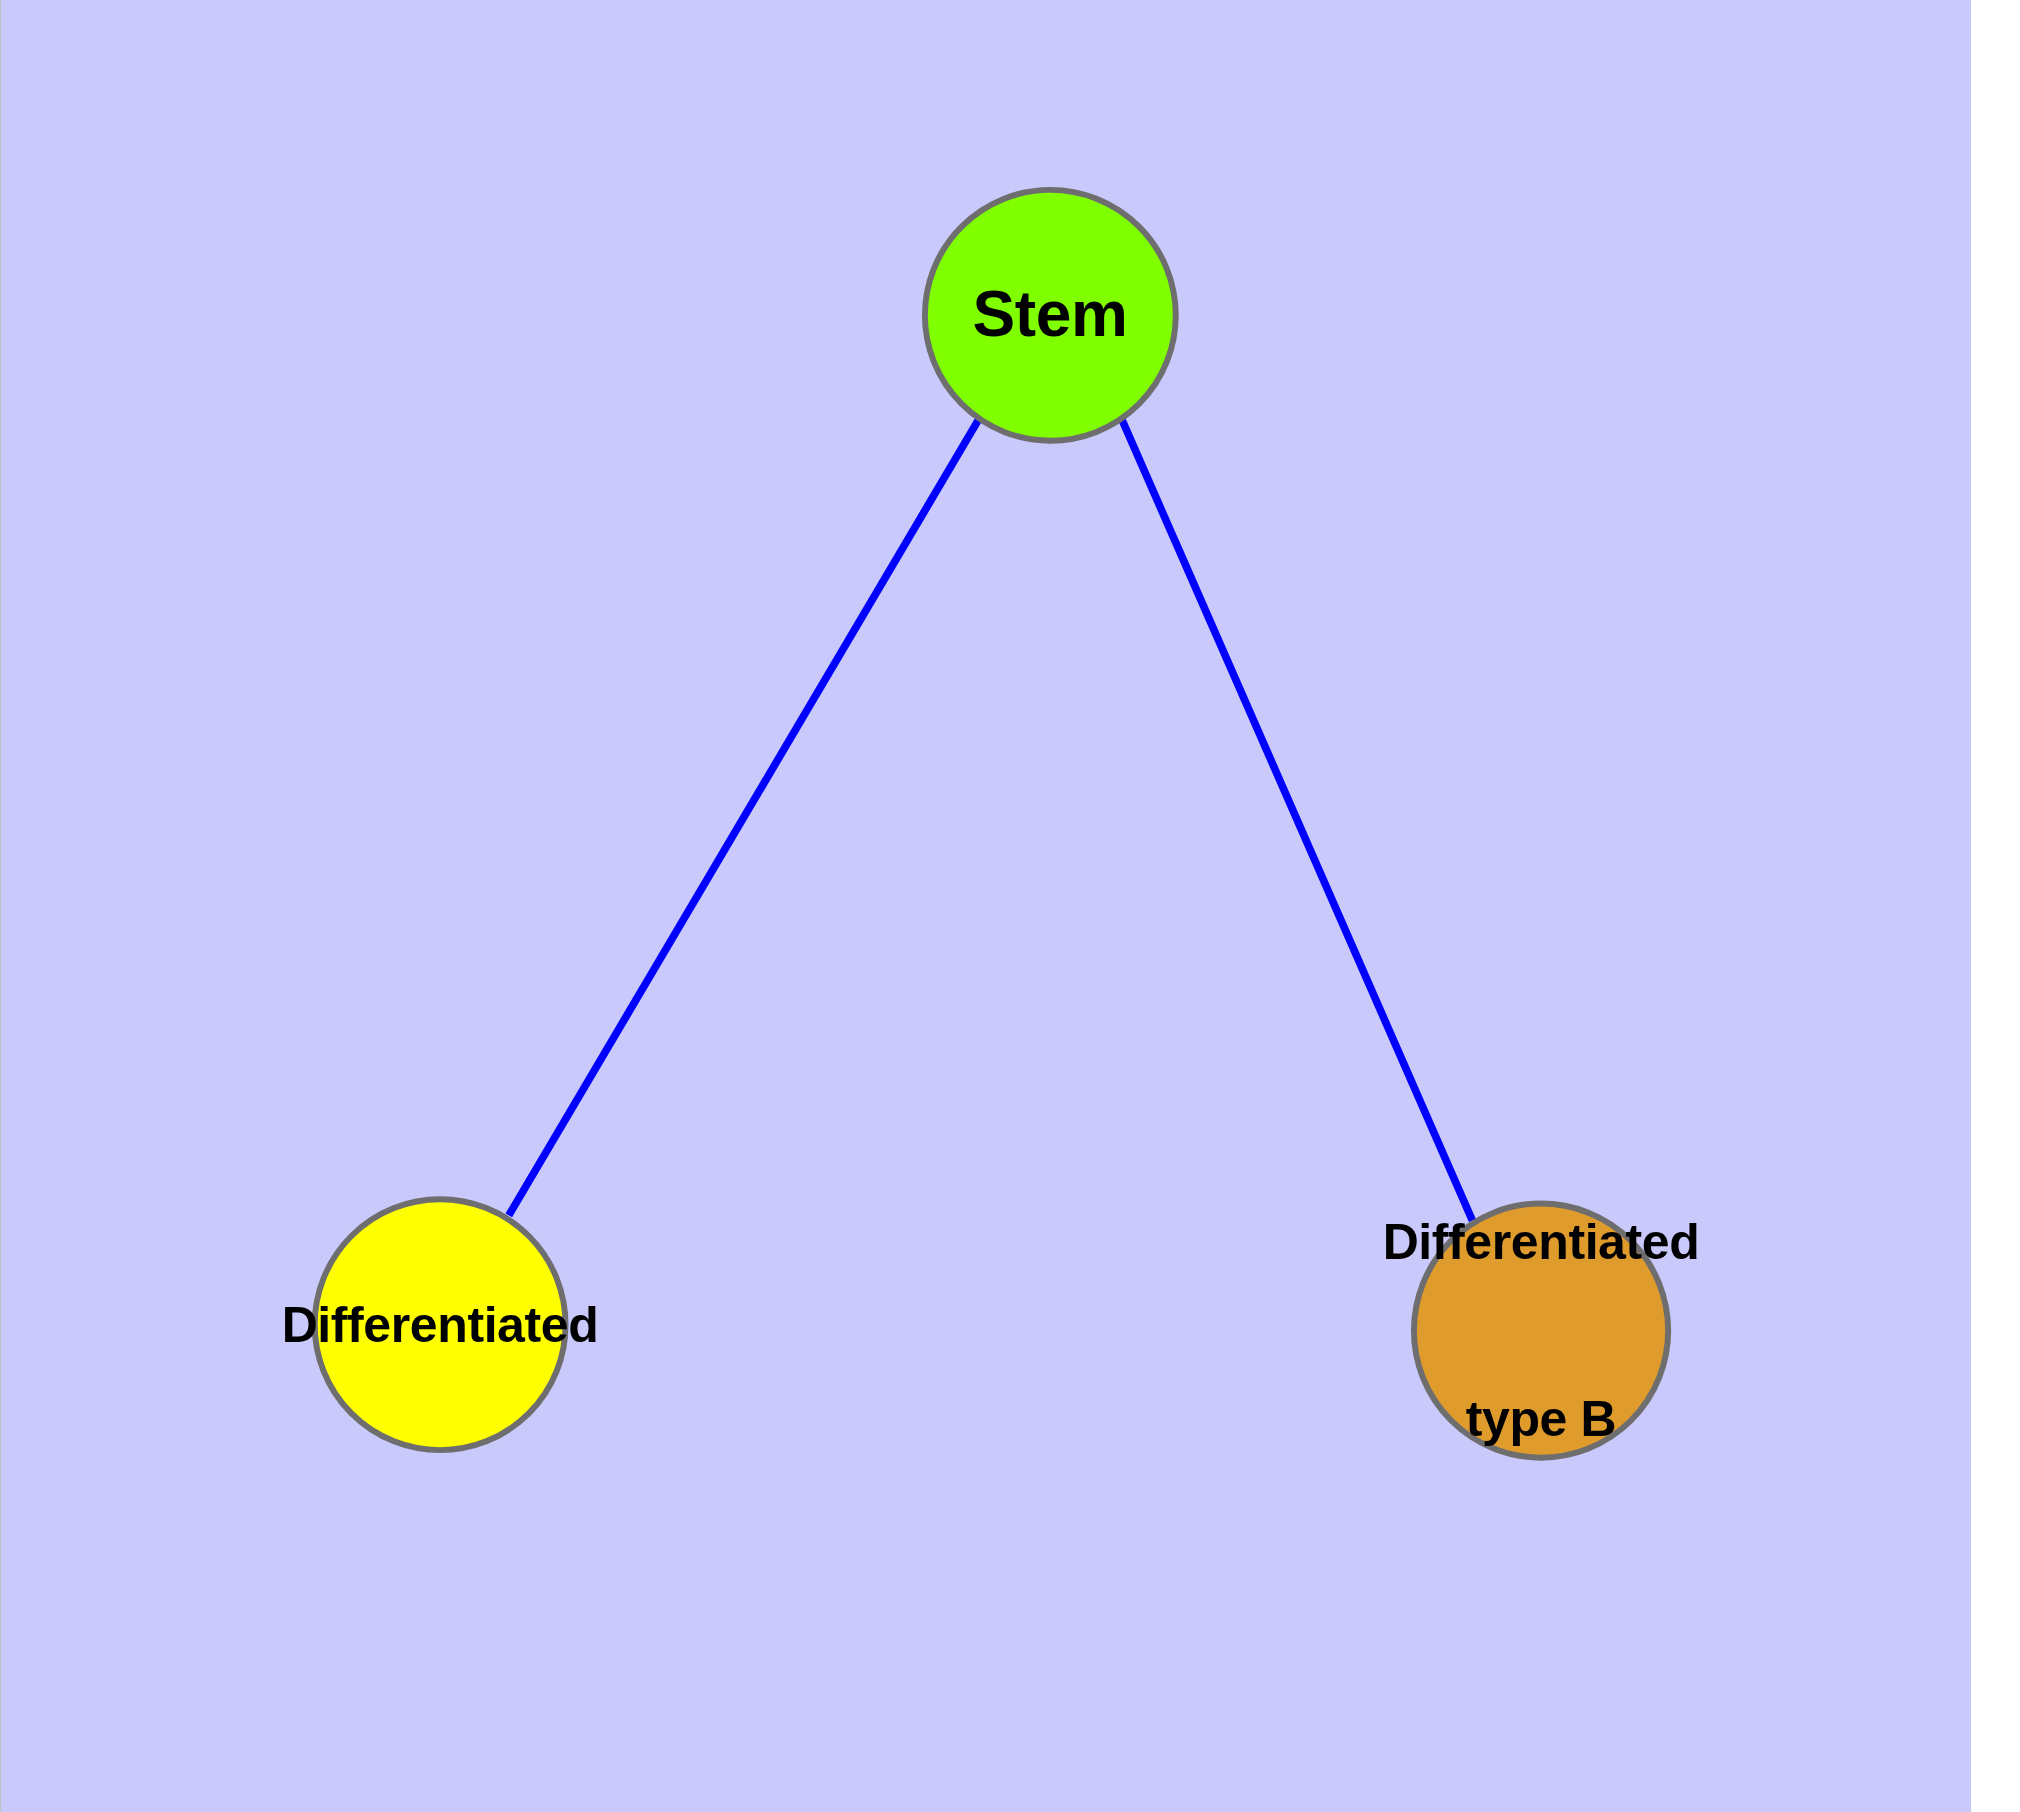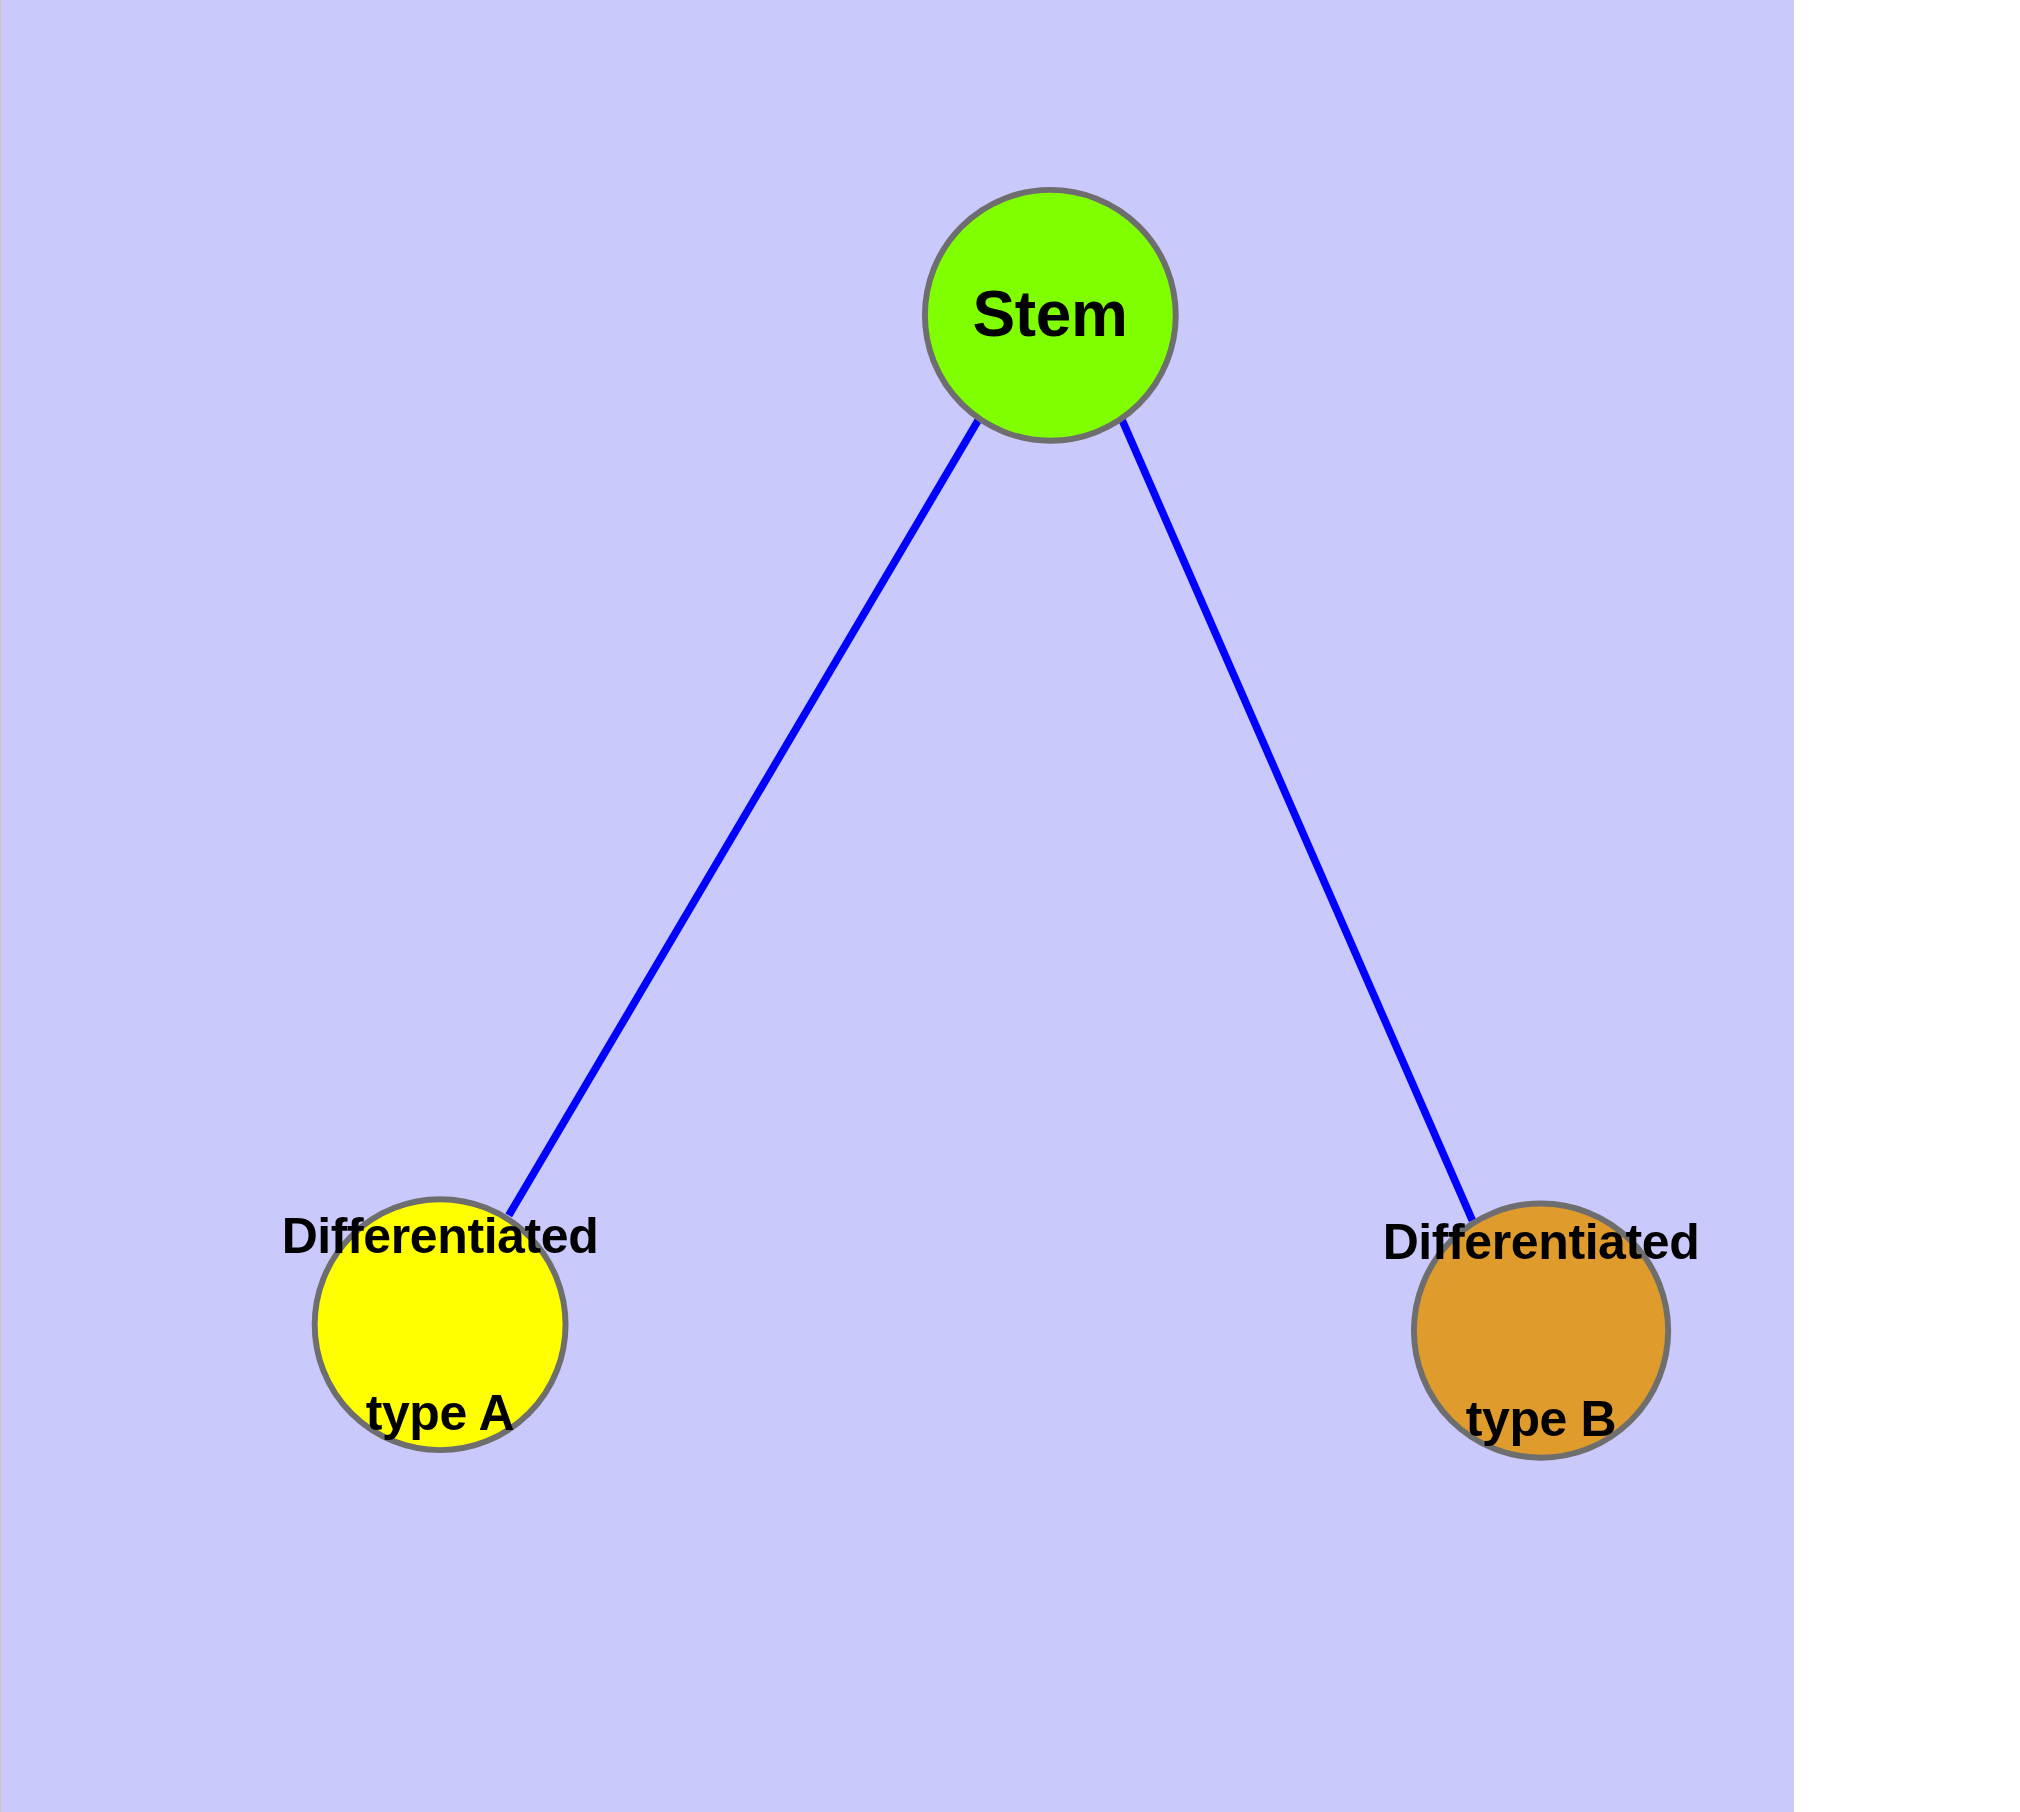--- a/index.html
+++ b/index.html
@@ -2,24 +2,24 @@
 <html style="font-size:13.6px"><head>
 <meta charset="utf-8">
 <style>
   html, body {
     margin: 0;
     padding: 0;
     background: #ffffff;
   }
   #canvas {
     position: relative;
-    width: 1794px;
+    width: 1971px;
     height: 1812px;
     overflow: hidden;
-    background: #eab308;
+    background: #84cc16;
     font-family: "Liberation Sans", "DejaVu Sans", sans-serif;
   }
   #graph-svg {
     position: absolute;
     left: 0;
     top: 0;
     width: 2021px;
     height: 1812px;
     display: block;
   }
@@ -60,21 +60,20 @@
       <circle cx="1239" cy="372" r="148" fill="#7fff00" stroke="#6e6e6e" stroke-width="7"></circle>
       <circle cx="519" cy="1563" r="148" fill="#ffff00" stroke="#6e6e6e" stroke-width="7"></circle>
       <circle cx="1818" cy="1570" r="150" fill="#e09b2d" stroke="#6e6e6e" stroke-width="7"></circle>
     </g>
   </svg>
 
   <div class="node-label stem" style="left:1050px; top:315px;">Stem</div>
 
   <div class="node-label leaf" style="left:440px; top:1325px;">
     <div>Differentiated</div>
-    <div>type A</div>
   </div>
 
   <div class="node-label leaf" style="left:1541px; top:1331px;">
     <div>Differentiated</div>
     <div>type B</div>
   </div>
 
 </div>
 
 

